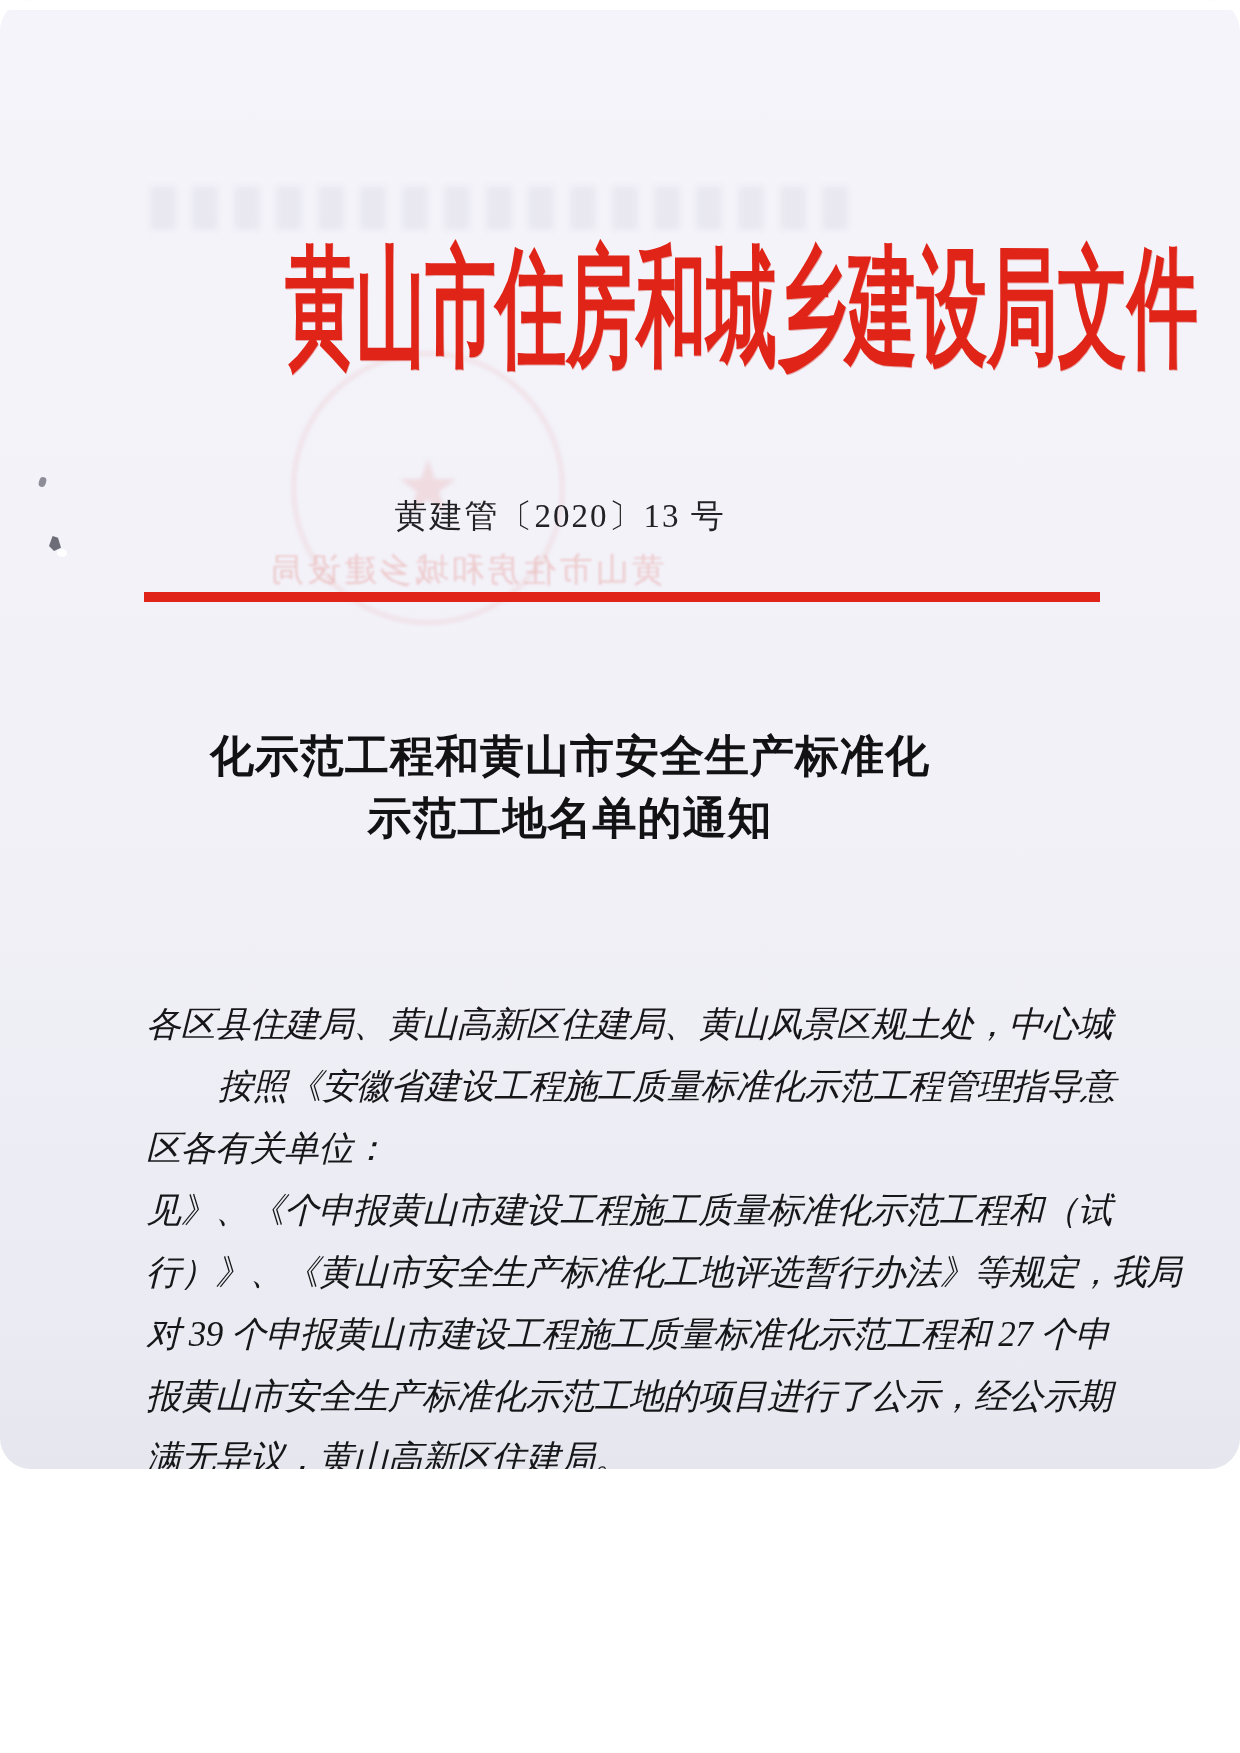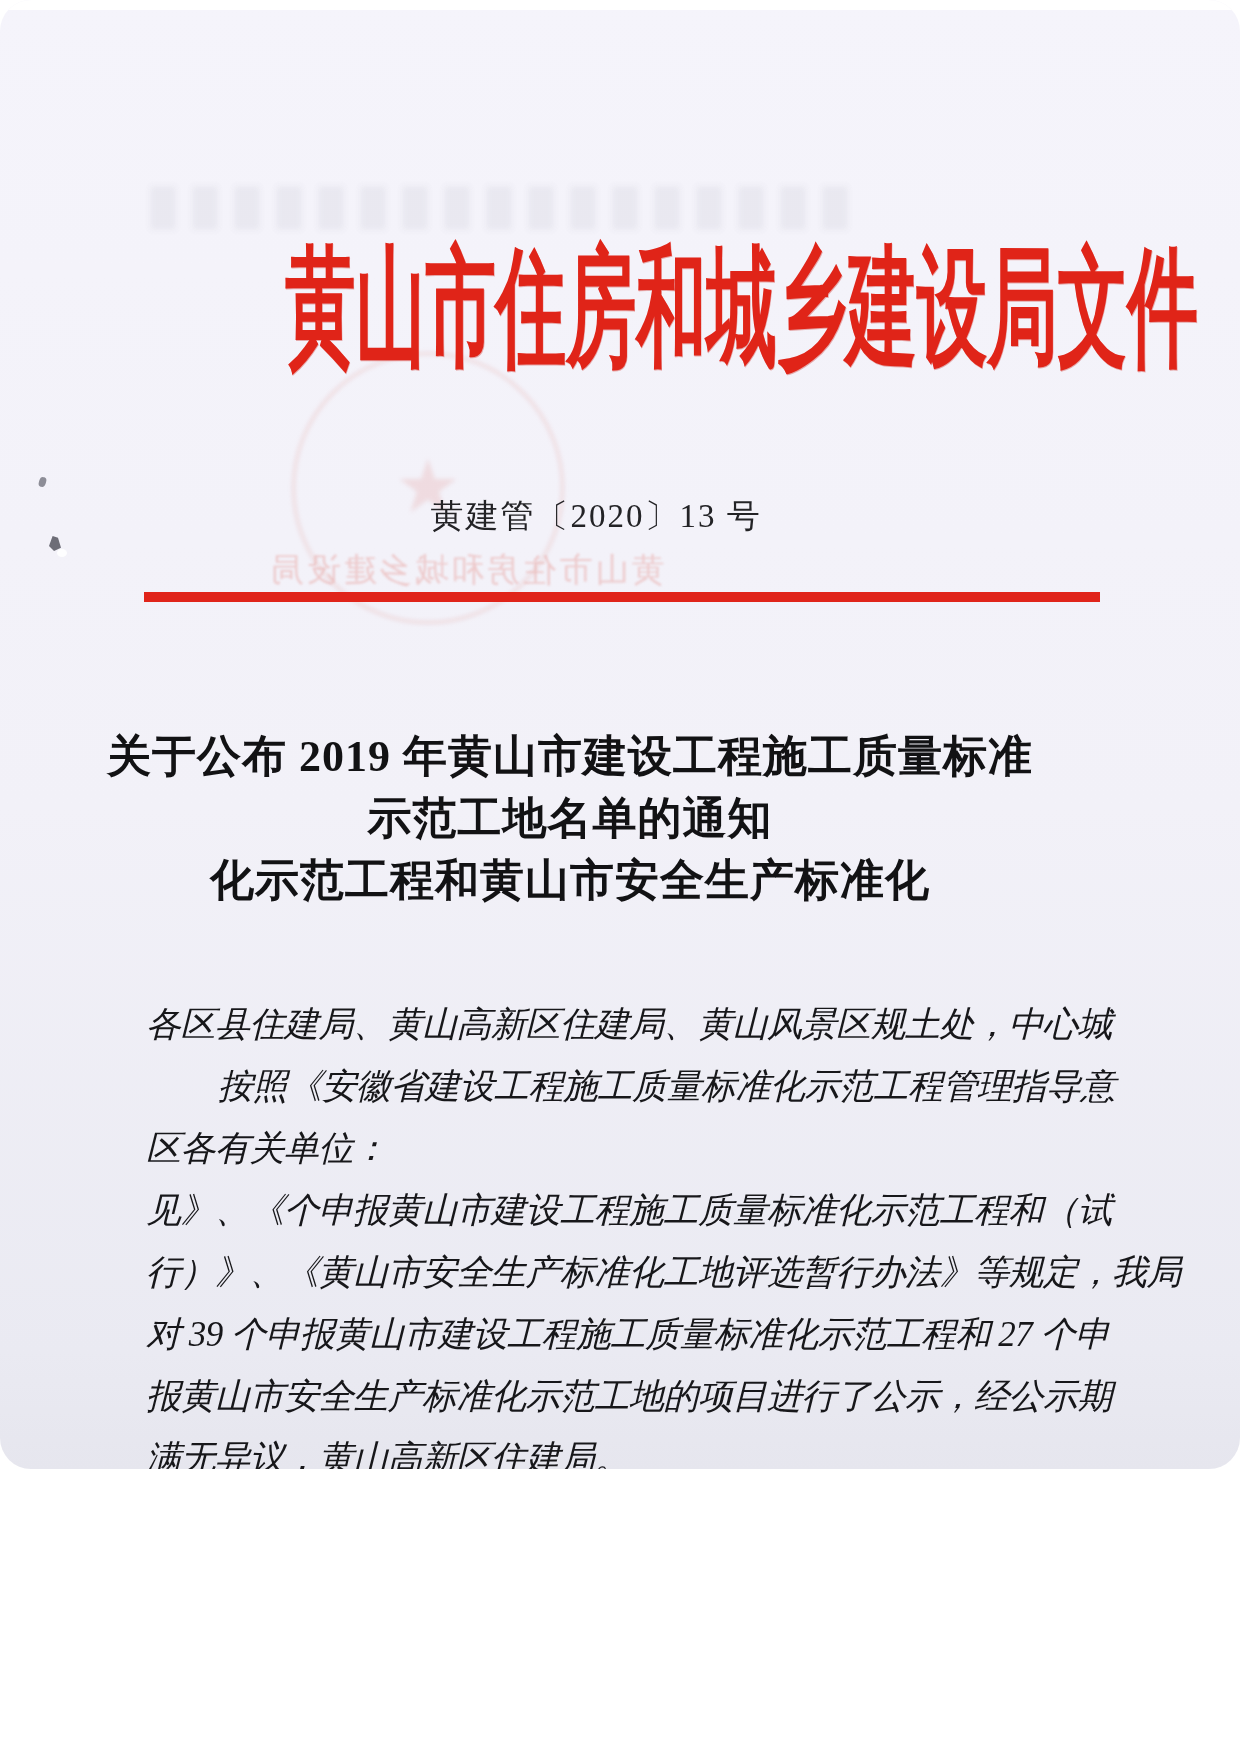--- a/index.html
+++ b/index.html
@@ -18,21 +18,21 @@
   }
   .red-header{
     position:absolute;top:243px;left:0;width:100%;margin:0;
     text-align:center;font-size:130px;line-height:1;font-weight:bold;
     color:#e02418;white-space:nowrap;
     transform:scaleX(0.54);transform-origin:50% 50%;
     text-shadow:1px 1px 0 rgba(200,30,20,.35);
   }
   .doc-number{
     position:absolute;top:494px;left:0;width:1120px;text-align:center;
-    font-size:33px;color:#232326;letter-spacing:2px;white-space:nowrap;margin-left:36px;
+    font-size:33px;color:#232326;letter-spacing:2px;white-space:nowrap;
   }
   .red-rule{position:absolute;top:592px;left:144px;width:956px;height:10px;background:#e0241a;}
   .seal{
     position:absolute;top:352px;left:292px;width:266px;height:266px;border-radius:50%;
     border:3px solid rgba(222,118,110,.20);filter:blur(2px);
   }
   .seal-star{
     position:absolute;top:50%;left:50%;transform:translate(-50%,-52%);
     font-size:74px;color:rgba(222,118,110,.18);font-family:"DejaVu Sans",sans-serif;
   }
@@ -82,23 +82,22 @@
   </div>
   <div class="ghost ghost-seal-caption">黄山市住房和城乡建设局</div>
 
   <h1 class="red-header">黄山市住房和城乡建设局文件</h1>
 
   <div class="doc-number">黄建管〔2020〕13 号</div>
 
   <div class="red-rule"></div>
 
   <div class="doc-title">
-    <div>关于公布 2019 年黄山市建设工程施工质量标准</div>
+    <div>化示范工程和黄山市安全生产标准化</div>
     <div>示范工地名单的通知</div>
-    <div>化示范工程和黄山市安全生产标准化</div>
   </div>
 
   <div class="body-block">
     <div class="body-line">各区县住建局、黄山高新区住建局、黄山风景区规土处，中心城</div>
     <div class="body-line indent">按照《安徽省建设工程施工质量标准化示范工程管理指导意</div>
     <div class="body-line">区各有关单位：</div>
     <div class="body-line">见》、《个申报黄山市建设工程施工质量标准化示范工程和（试</div>
     <div class="body-line">行）》、《黄山市安全生产标准化工地评选暂行办法》等规定，我局</div>
     <div class="body-line">对 39 个申报黄山市建设工程施工质量标准化示范工程和 27 个申</div>
     <div class="body-line">报黄山市安全生产标准化示范工地的项目进行了公示，经公示期</div>

